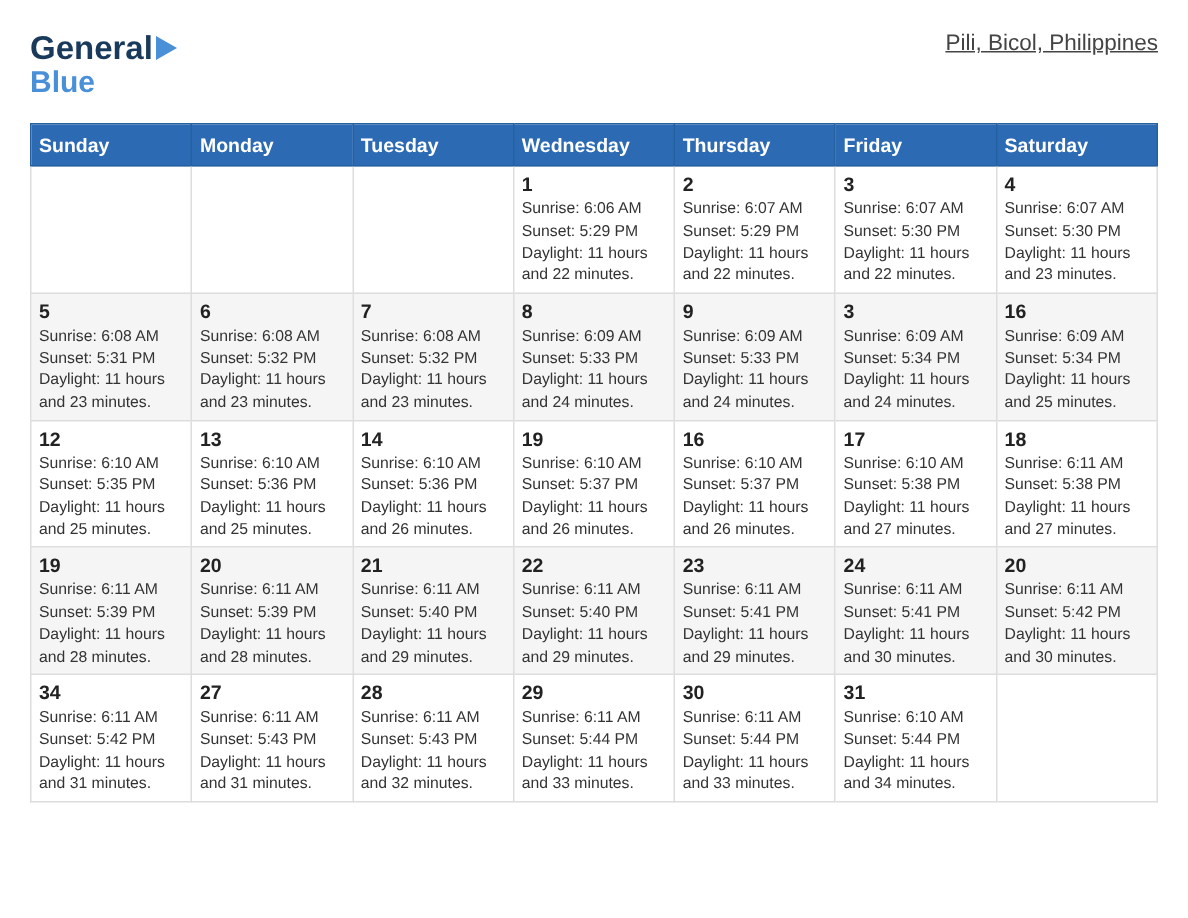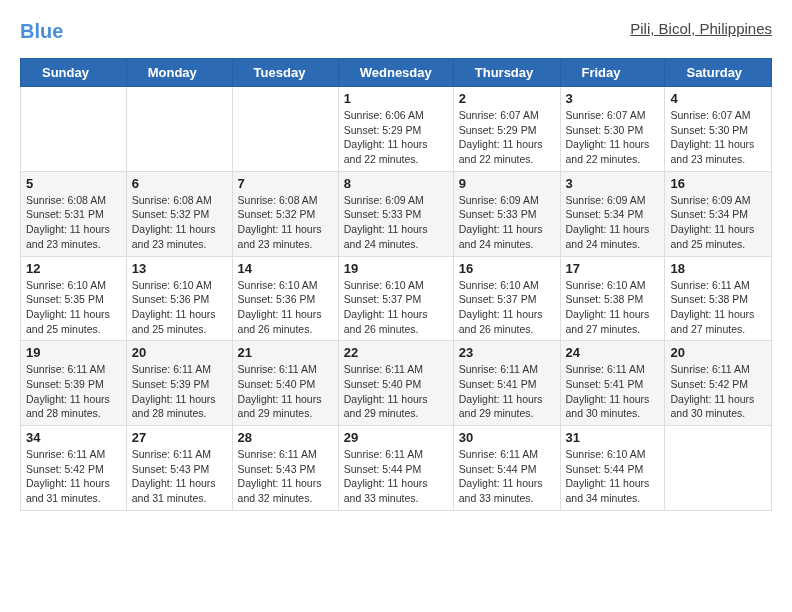--- a/index.html
+++ b/index.html
@@ -57,21 +57,21 @@
     .calendar {
       width: 100%;
       border-collapse: collapse;
       border: 1px solid #ccc;
     }
     .calendar th {
       background-color: #2d6ab4;
       color: #fff;
       font-size: 13px;
       font-weight: bold;
-      padding: 6px 21px;
+      padding: 6px 5px;
       text-align: left;
       border: 1px solid #2560a0;
     }
     .calendar td {
       vertical-align: top;
       padding: 4px 5px;
       font-size: 10.5px;
       color: #222;
       border: 1px solid #ddd;
       width: calc(100% / 7);
@@ -91,20 +91,26 @@
     }
     tr:nth-child(odd) td { background-color: #ffffff; }
     tr:nth-child(even) td { background-color: #f5f5f5; }
     tr:first-child th { background-color: #2d6ab4; }
   </style>
 </head>
 <body>
 
 <div class="header">
   <div class="logo">
+    <div style="display:flex;align-items:center;">
+      <span class="logo-text">
+        <span style="color:#1a3a5c;">General</span>
+      </span>
+      <span class="logo-arrow"></span>
+    </div>
     <span class="logo-text" style="color:#4a90d9;font-size:20px;">Blue</span>
   </div>
   <div class="title-section">
     <div class="subtitle">Pili, Bicol, Philippines</div>
   </div>
 </div>
 
 <table class="calendar">
   <thead>
     <tr>

